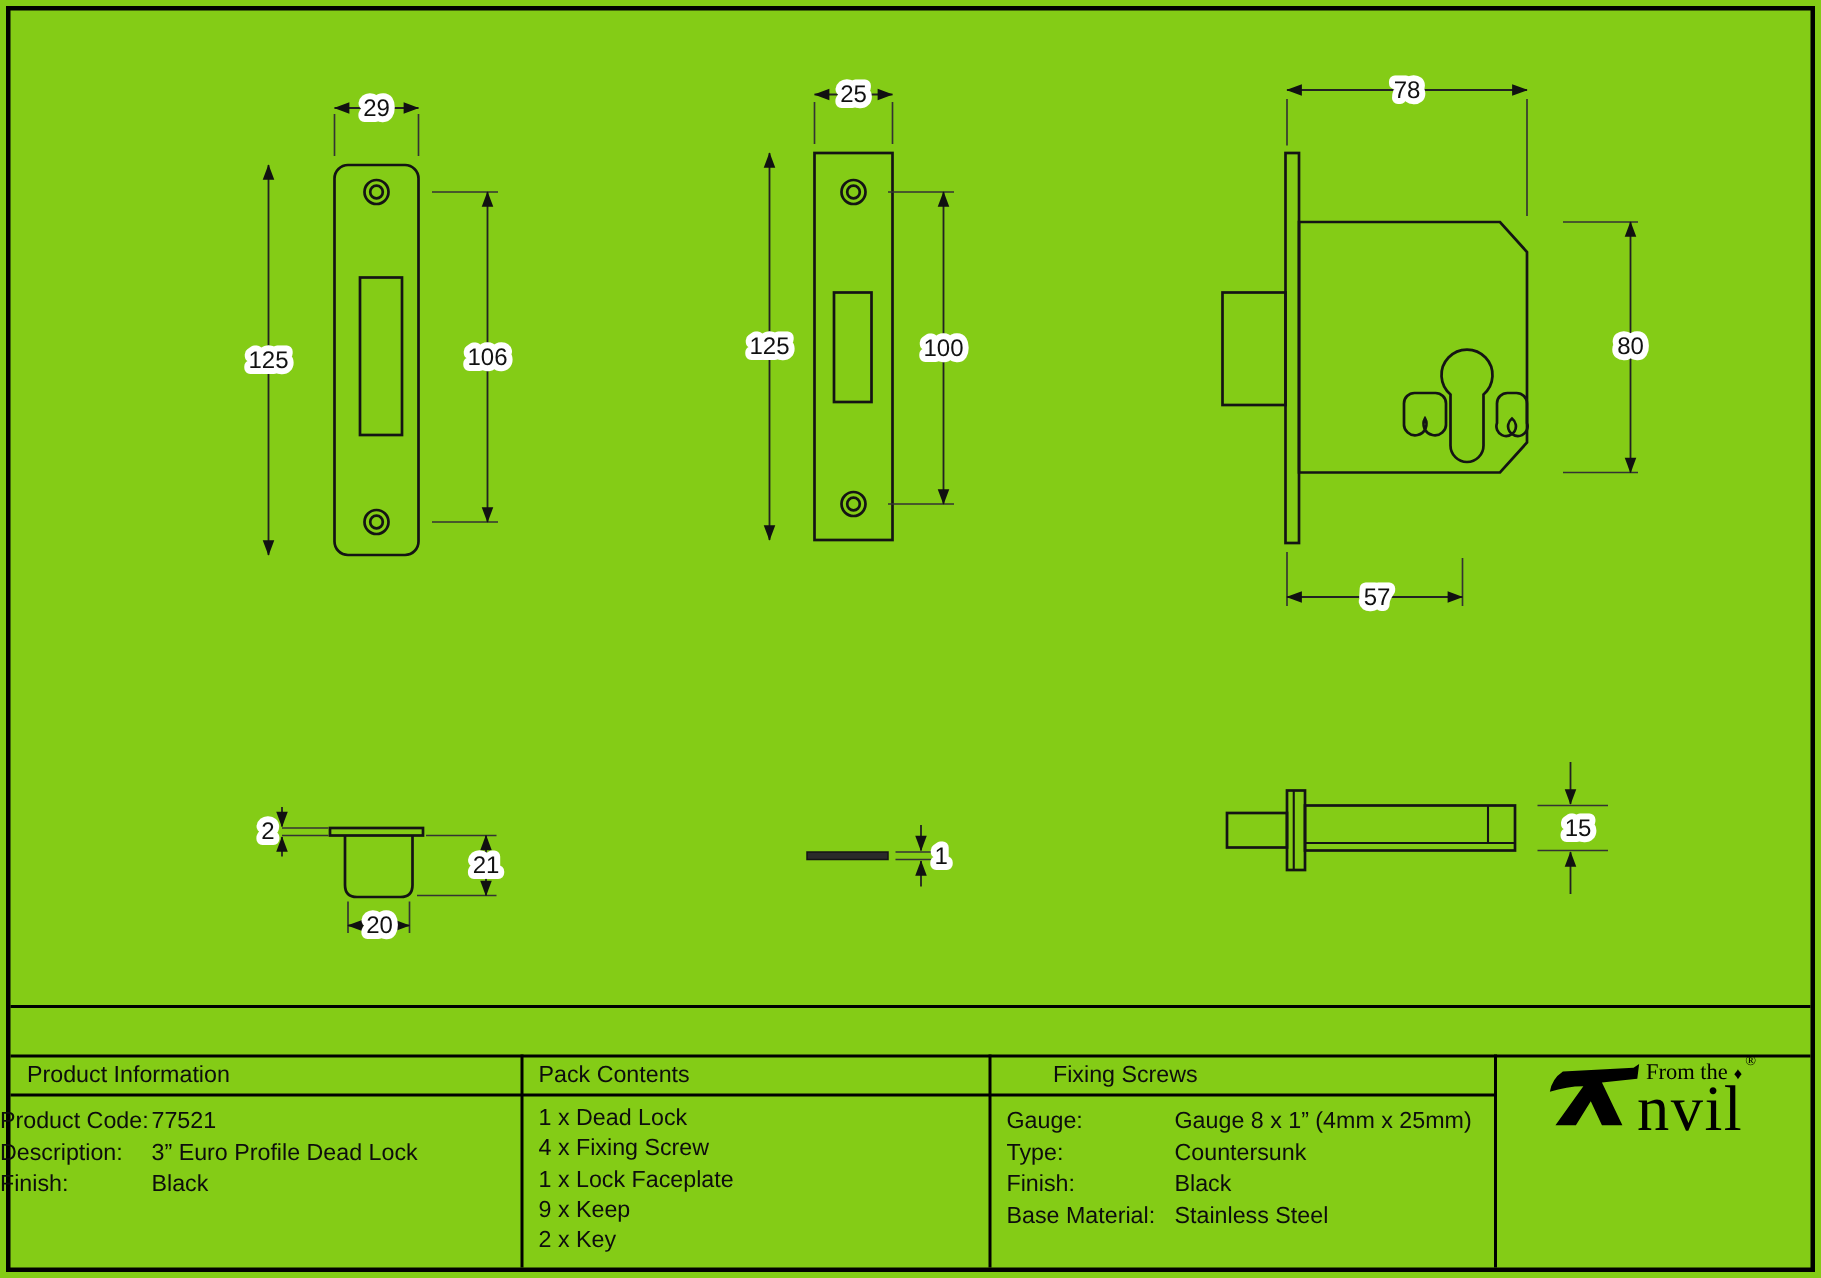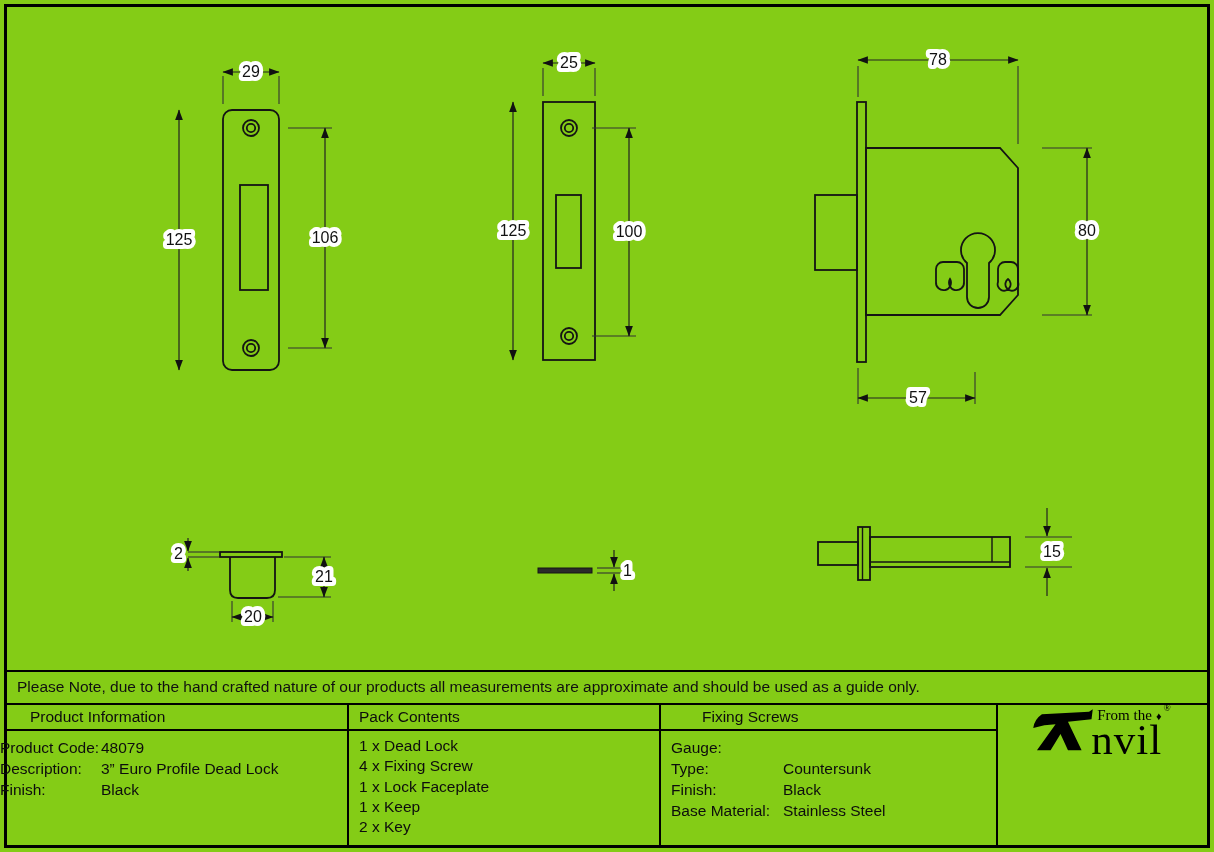--- a/index.html
+++ b/index.html
@@ -168,56 +168,56 @@
       <line class="obj-line" x1="992" y1="537" x2="992" y2="562"></line>
       <line class="ext" x1="1025" y1="537" x2="1072" y2="537"></line>
       <line class="ext" x1="1025" y1="567" x2="1072" y2="567"></line>
       <line class="dl" x1="1047" y1="508" x2="1047" y2="536" marker-end="url(#arr)"></line>
       <line class="dl" x1="1047" y1="596" x2="1047" y2="568" marker-end="url(#arr)"></line>
       <text class="dim" x="1052" y="557">15</text>
     </g>
   </svg>
 
   <div class="hline" style="left:7px;right:7px;top:670px;"></div>
-  <div class="note">Please Note, due to the hand crafted nature of our products all measurements are approximate and should be used as a guide only.</div>
   <div class="hline" style="left:7px;right:7px;top:703px;"></div>
   <div class="hline" style="left:7px;width:989px;top:729px;"></div>
   <div class="vline" style="left:347px;top:703px;height:142px;"></div>
   <div class="vline" style="left:659px;top:703px;height:142px;"></div>
   <div class="vline" style="left:996px;top:703px;height:142px;"></div>
 
-  <div class="col-header" style="left:30px;top:708px;">Product Information</div>
+  <div class="col-header" style="left:18px;top:708px;">Product Information</div>
   <div class="kv-rows prod" style="left:0;top:737px;">
     <div class="kv">
       <span class="k">Product Code:</span>
-      <span class="v">48079</span>
+      <span class="v">77521</span>
     </div>
     <div class="kv">
       <span class="k">Description:</span>
       <span class="v">3” Euro Profile Dead Lock</span>
     </div>
     <div class="kv">
       <span class="k">Finish:</span>
       <span class="v">Black</span>
     </div>
   </div>
 
   <div class="col-header" style="left:359px;top:708px;">Pack Contents</div>
   <div class="list-rows" style="left:359px;top:736px;">
     <div>1 x Dead Lock</div>
     <div>4 x Fixing Screw</div>
     <div>1 x Lock Faceplate</div>
-    <div>1 x Keep</div>
+    <div>9 x Keep</div>
     <div>2 x Key</div>
   </div>
 
   <div class="col-header" style="left:702px;top:708px;">Fixing Screws</div>
   <div class="kv-rows fix" style="left:671px;top:737px;">
     <div class="kv">
       <span class="k">Gauge:</span>
+      <span class="v">Gauge 8 x 1” (4mm x 25mm)</span>
     </div>
     <div class="kv">
       <span class="k">Type:</span>
       <span class="v">Countersunk</span>
     </div>
     <div class="kv">
       <span class="k">Finish:</span>
       <span class="v">Black</span>
     </div>
     <div class="kv">

